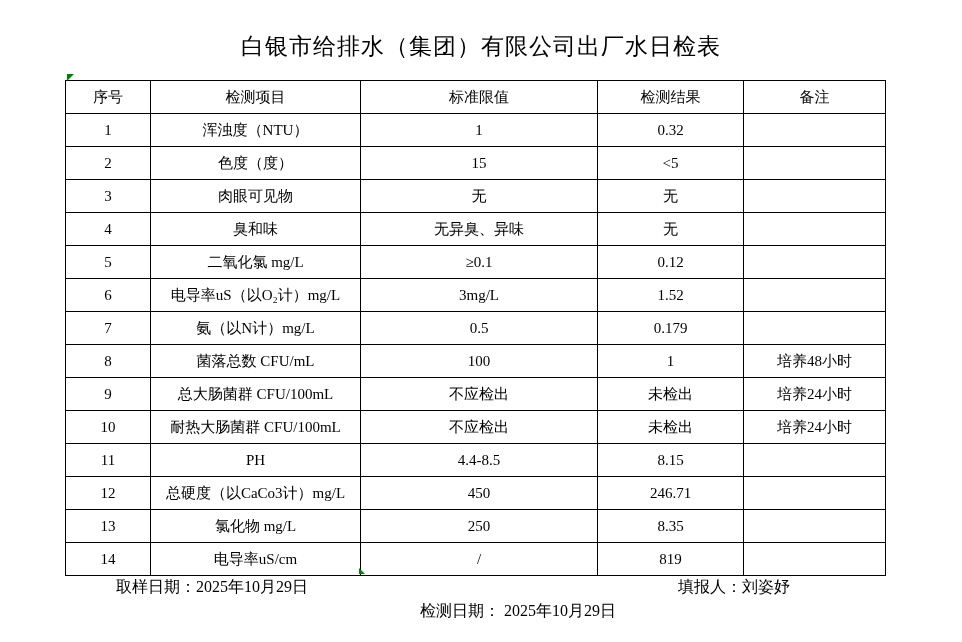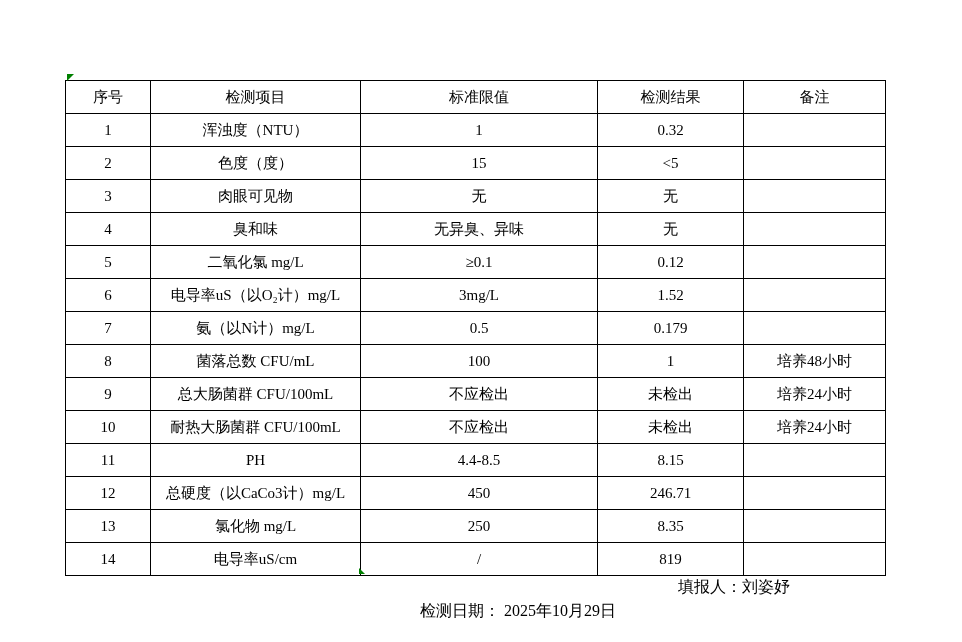--- a/index.html
+++ b/index.html
@@ -73,20 +73,21 @@
   }
   .footer-sampling { left: 116px; }
   .footer-testing  { left: 420px; margin-top: 24px; }
   .footer-reporter { left: 678px; }
 </style>
 </head>
 <body>
 
 <div class="page">
 
+  <div class="title">白银市给排水（集团）有限公司出厂水日检表</div>
 
   <table class="results">
     <colgroup>
       <col style="width:85px">
       <col style="width:210px">
       <col style="width:237px">
       <col style="width:146px">
       <col style="width:142px">
     </colgroup>
     <thead>
@@ -197,18 +198,19 @@
           <td>819</td>
           <td></td>
         </tr>
       </tbody>
   </table>
 
   <div class="corner-marker" style="border-top-color: rgb(0, 128, 0);"></div>
 
   <div class="bottom-marker" style="border-bottom-color: rgb(0, 128, 0);"></div>
 
+  <div class="footer-item footer-sampling">取样日期：2025年10月29日</div>
 
   <div class="footer-item footer-testing">检测日期： 2025年10月29日</div>
 
   <div class="footer-item footer-reporter">填报人：刘姿妤</div>
 
 </div>
 
 </body></html>

